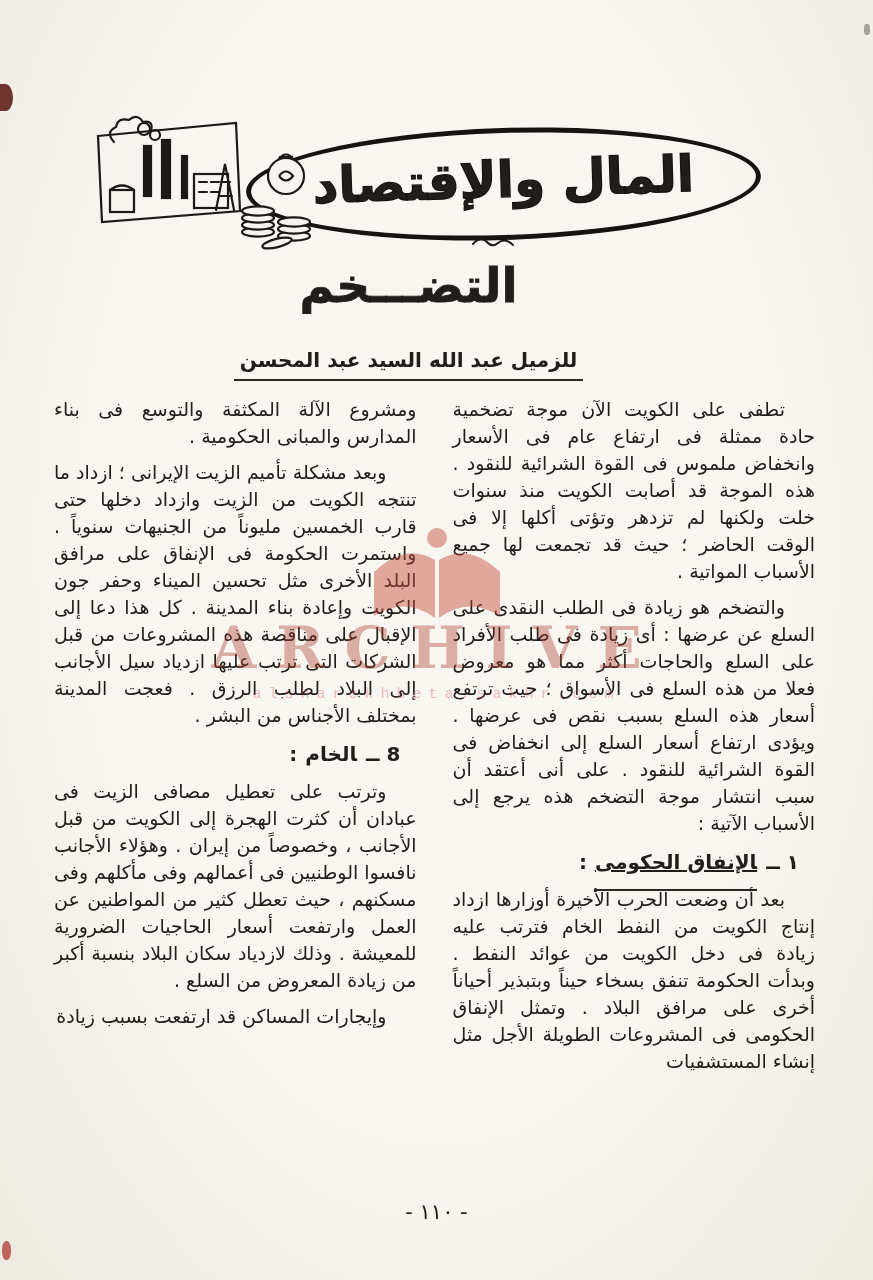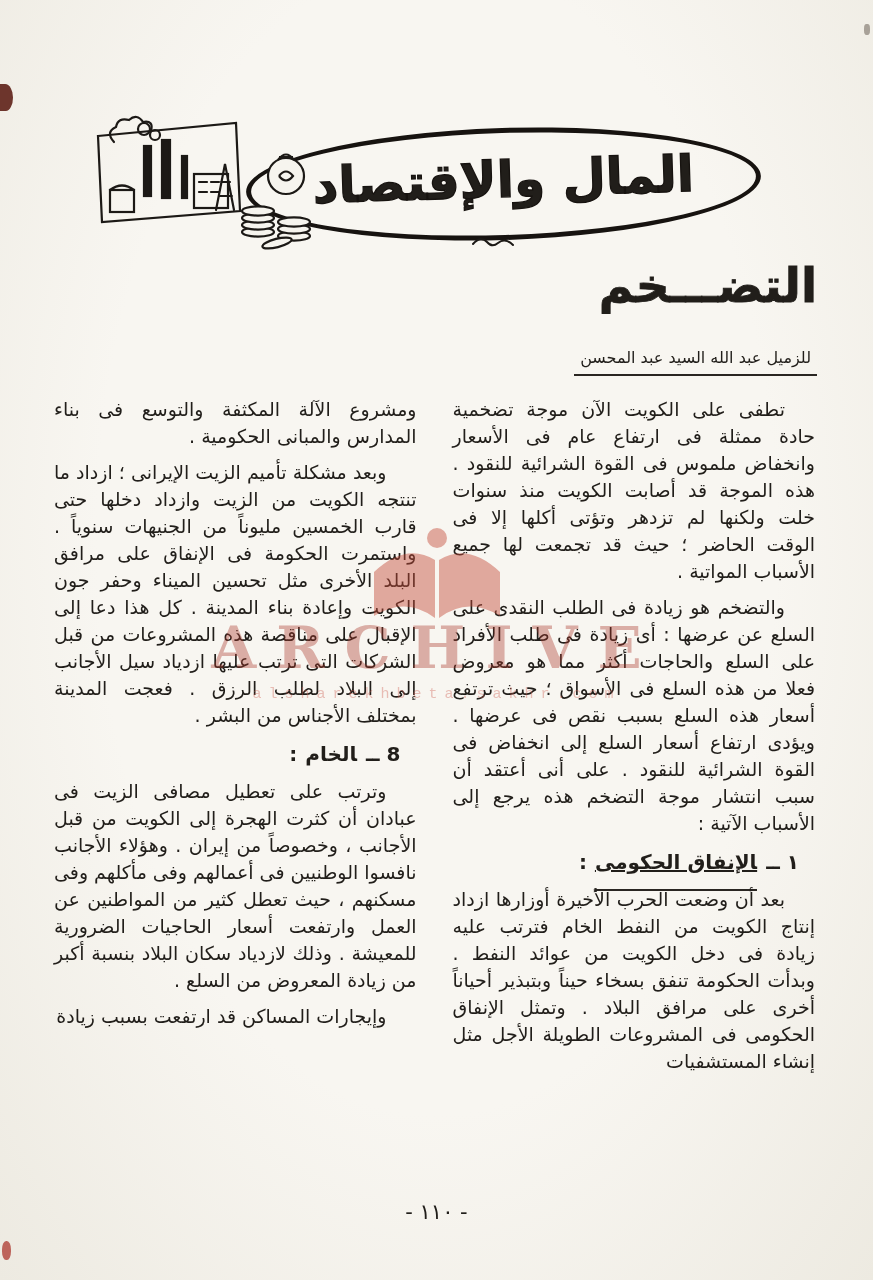--- a/index.html
+++ b/index.html
@@ -16,27 +16,27 @@
     transform:rotate(-1.8deg);
     display:flex;align-items:center;justify-content:center;
   }
   .masthead-title{
     font-size:50px;font-weight:bold;white-space:nowrap;direction:rtl;
     -webkit-text-stroke:1.3px #171310;padding-bottom:8px;
   }
   .masthead-illustration{position:absolute;left:88px;top:-6px;width:236px;height:150px;}
   .calligrapher-mark{position:absolute;left:470px;top:118px;width:46px;height:16px;}
   
-  .article-head{position:absolute;top:258px;left:0;width:100%;text-align:right;padding-right:56px;box-sizing:border-box;}
+  .article-head{position:absolute;top:258px;left:0;width:100%;text-align:center;padding-right:56px;box-sizing:border-box;}
   .article-title{
     margin:0;font-size:47px;font-weight:bold;direction:rtl;
     -webkit-text-stroke:0.8px #211e1a;letter-spacing:0;
   }
   .article-byline{
-    display:inline-block;margin-top:16px;font-size:16px;font-weight:normal;direction:rtl;
+    display:inline-block;margin-top:16px;font-size:20px;font-weight:bold;direction:rtl;
     border-bottom:2px solid #2a2622;padding:0 6px 7px;
   }
   
   .columns{
     position:absolute;top:396px;right:58px;left:54px;height:790px;
     display:flex;gap:36px;direction:rtl;
   }
   .column{flex:1;font-size:19px;line-height:27px;text-align:justify;direction:rtl;}
   .column p{margin:0 0 9px;text-indent:30px;}
   .column p.cont{text-indent:0;}

